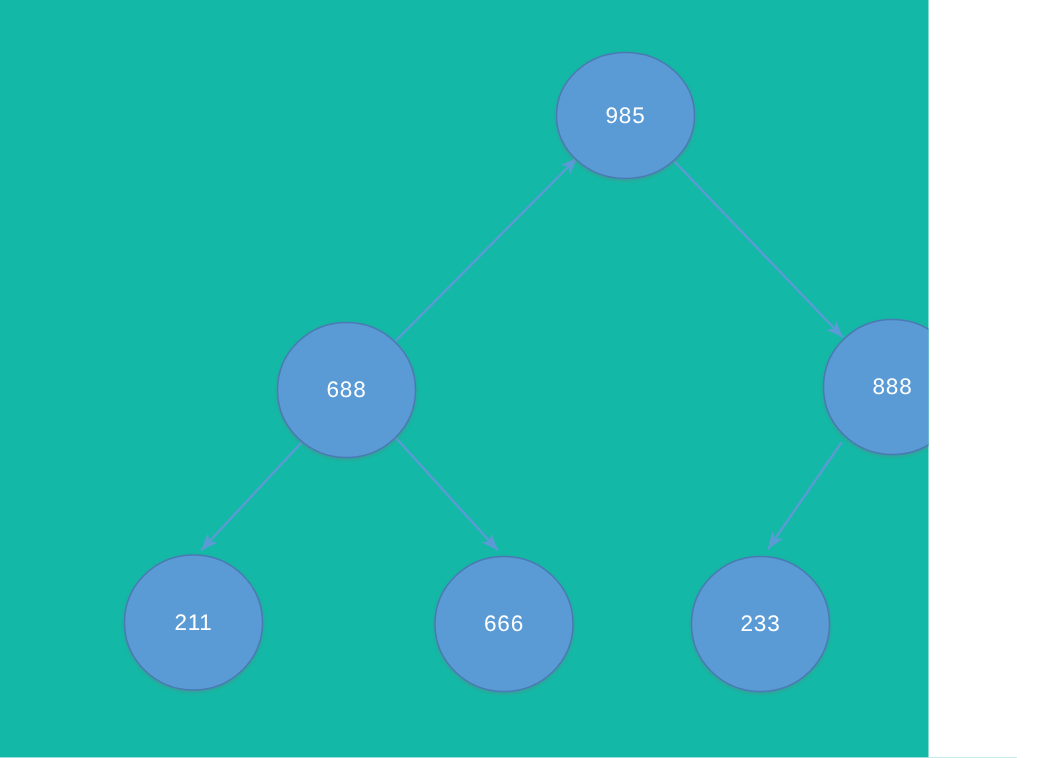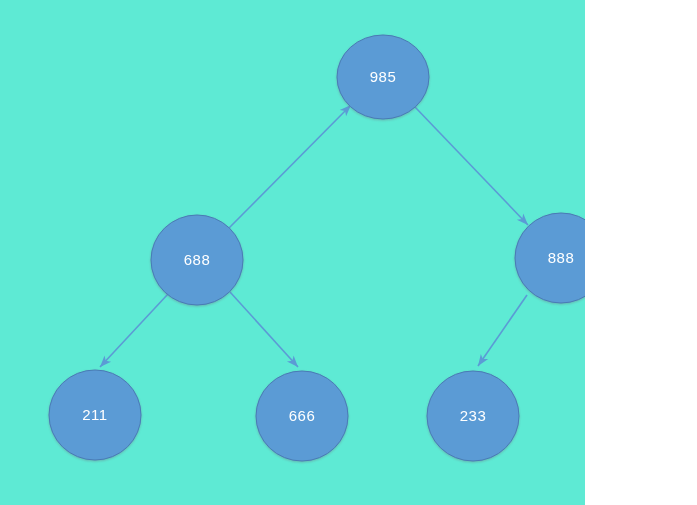--- a/index.html
+++ b/index.html
@@ -5,22 +5,23 @@
   html, body {
     margin: 0;
     padding: 0;
     background: #ffffff;
     font-family: "Liberation Sans", "DejaVu Sans", sans-serif;
   }
   .canvas {
     position: relative;
     width: 585px;
     height: 505px;
-    background: #5eead4;
+    background: #14b8a6;
     overflow: hidden;
+    padding-left: 34px;
   }
   svg { display: block; }
   .tree-node-shape {
     filter: drop-shadow(0px 1.5px 1px rgba(110, 120, 135, 0.45));
     cursor: default;
   }
   .tree-node-label {
     fill: #ffffff;
     font-size: 15px;
     letter-spacing: 0.5px;

